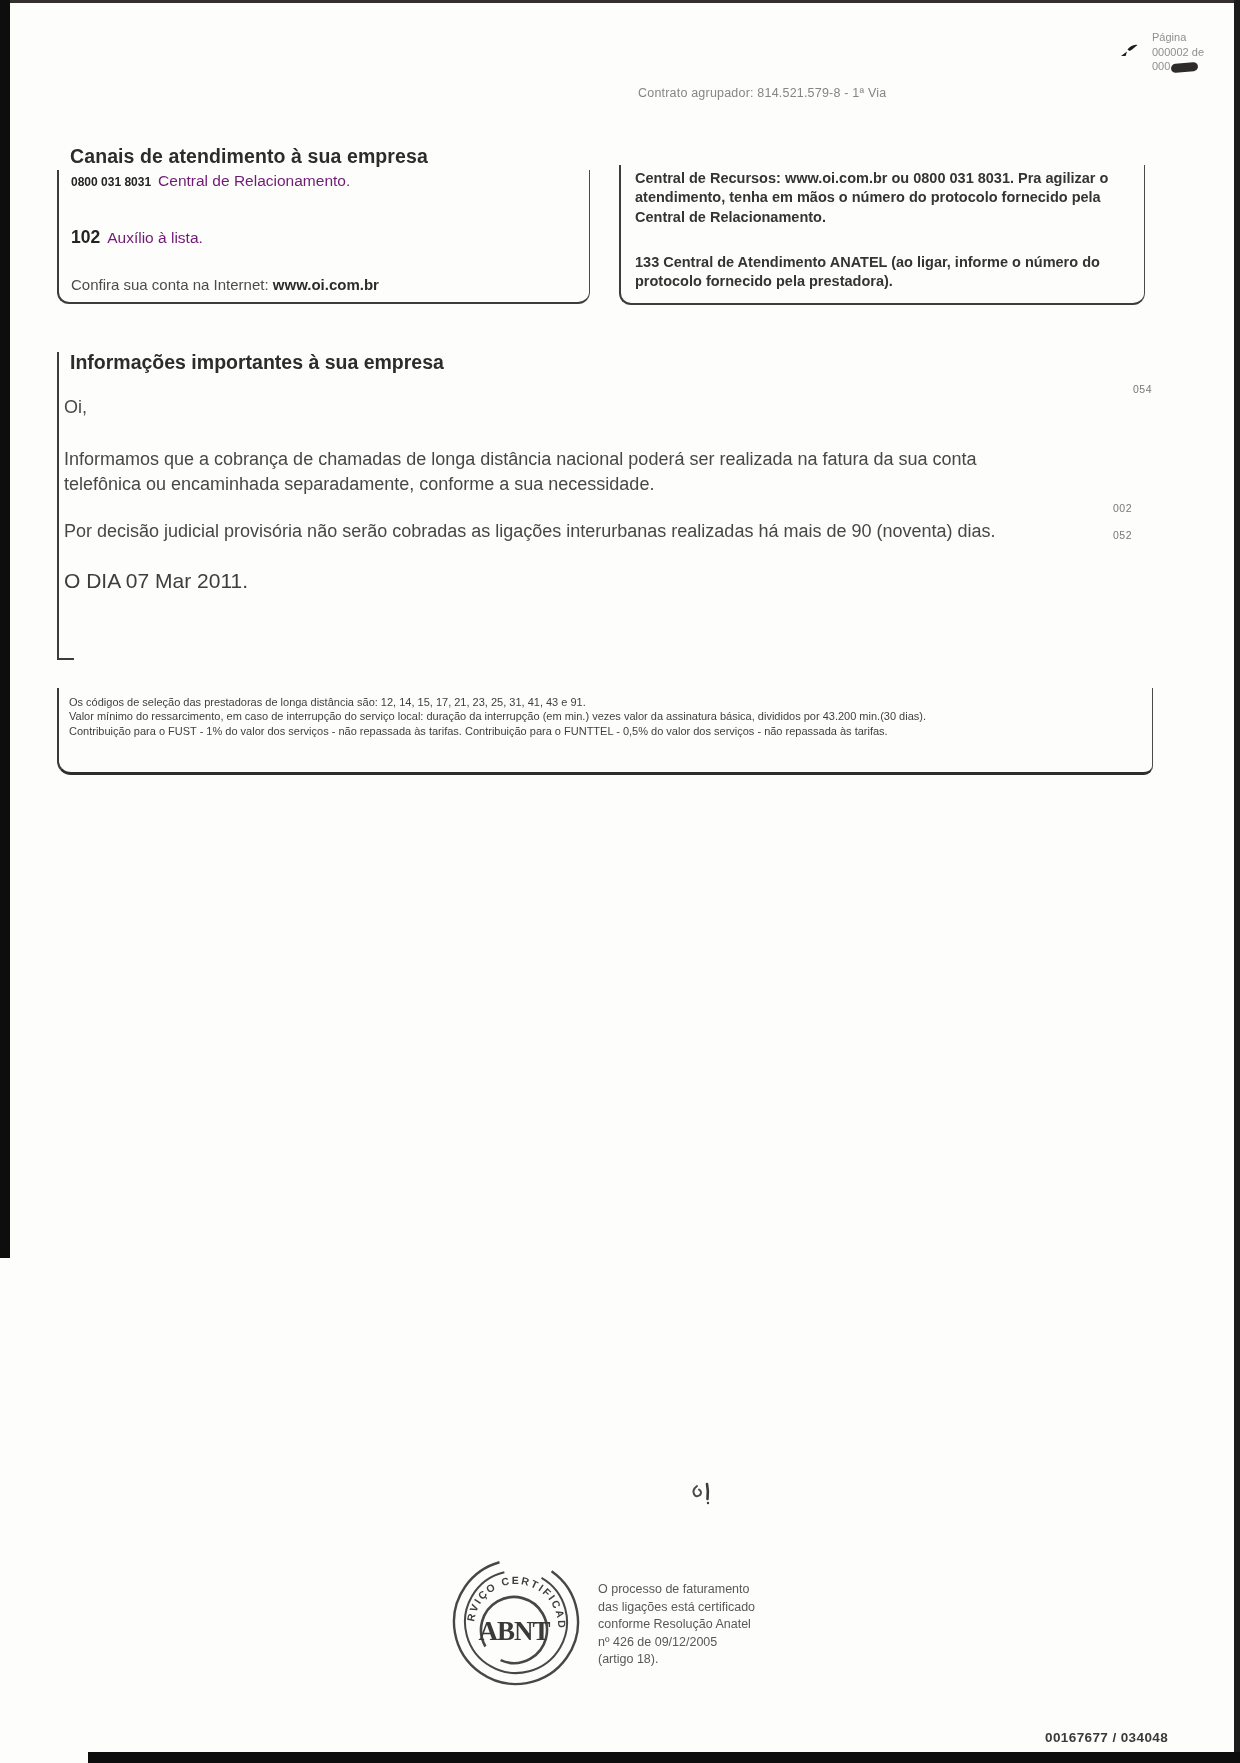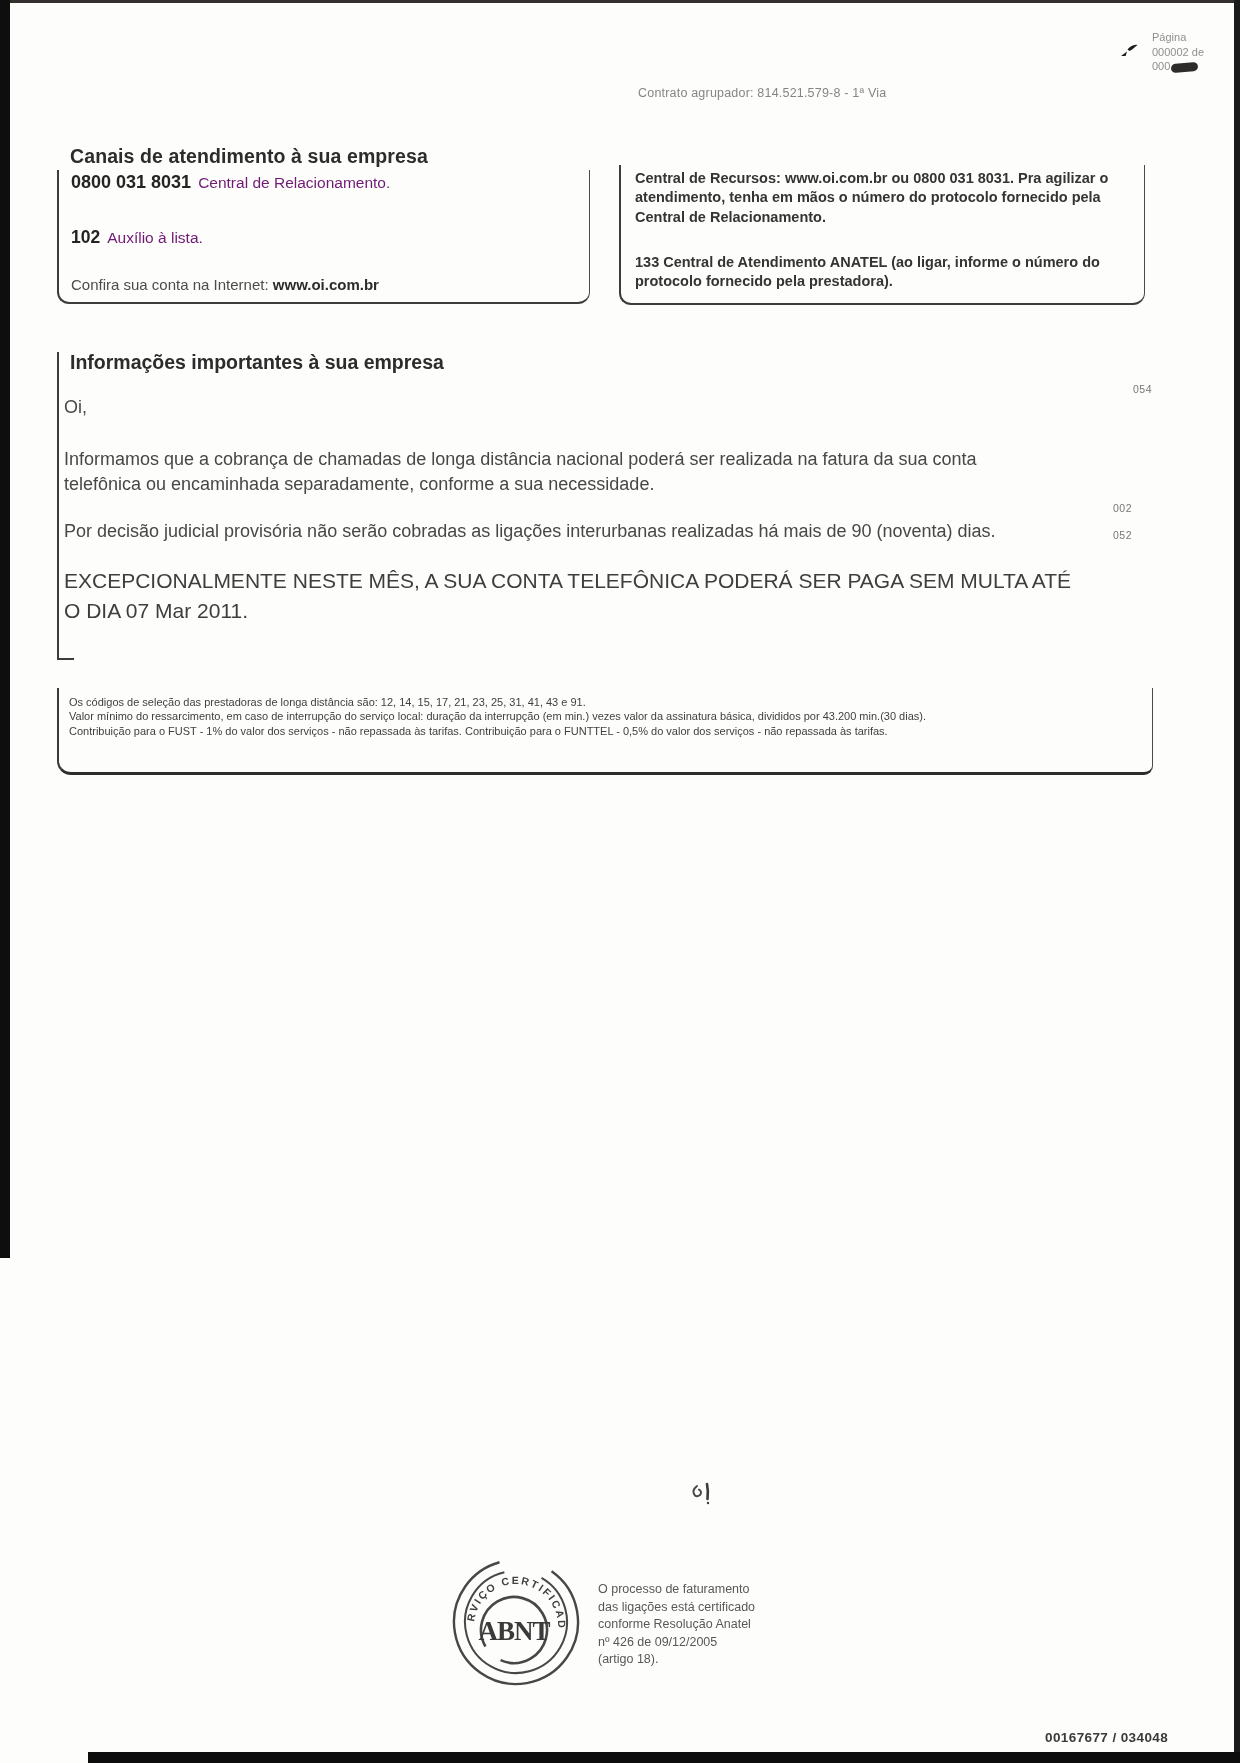--- a/index.html
+++ b/index.html
@@ -23,21 +23,21 @@
   .pen-mark{left:1120px;top:42px;}
 
   .contrato{left:638px;top:86px;width:300px;font-size:12.5px;color:#858585;letter-spacing:.2px;}
 
   
   .channels-title{left:70px;top:145px;font-size:19.5px;font-weight:bold;color:#2c2c2c;letter-spacing:.1px;}
   .channels-box{left:57px;top:170px;width:530px;height:132px;
     border-left:2px solid #3c3c3c;border-bottom:2px solid #3c3c3c;border-right:1.5px solid #4a4a4a;
     border-radius:0 0 12px 12px;}
   .channels-row{position:absolute;left:12px;white-space:nowrap;}
-  .num-big{font-size:18px;font-weight:bold;color:#242424;}
+  .num-big{font-size:12px;font-weight:bold;color:#242424;}
   .num-med{font-size:17.5px;font-weight:bold;color:#242424;}
   .row-label{font-size:15.5px;color:#701a75;margin-left:7px;}
   .internet-line{font-size:15px;color:#4c4c4c;}
   .internet-url{font-weight:bold;color:#2c2c2c;}
 
   
   .resources-box{left:619px;top:165px;width:523px;height:138px;
     border-left:2px solid #3c3c3c;border-bottom:2px solid #3c3c3c;border-right:1.5px solid #4a4a4a;
     border-radius:0 0 12px 12px;}
   .res-p{position:absolute;left:14px;width:482px;font-size:14.5px;font-weight:600;color:#343434;line-height:1.34;}
@@ -110,21 +110,20 @@
     <div class="res-p" style="top:88px;">133 Central de Atendimento ANATEL (ao ligar, informe o número do protocolo fornecido pela prestadora).</div>
   </div>
 
   <div class="abs info-border"></div>
   <div class="abs info-border-stub"></div>
   <div class="abs info-title">Informações importantes à sua empresa</div>
   <div class="abs info-greeting">Oi,</div>
   <div class="abs info-p1">Informamos que a cobrança de chamadas de longa distância nacional poderá ser realizada na fatura da sua conta telefônica ou encaminhada separadamente, conforme a sua necessidade.</div>
   <div class="abs info-p2">Por decisão judicial provisória não serão cobradas as ligações interurbanas realizadas há mais de 90 (noventa) dias.</div>
   <div class="abs info-p3">
-    <div>EXCEPCIONALMENTE NESTE MÊS, A SUA CONTA TELEFÔNICA PODERÁ SER PAGA SEM MULTA ATÉ</div>
     <div>O DIA 07 Mar 2011.</div>
   </div>
   <div class="abs side-code code-1">054</div>
   <div class="abs side-code code-2">002</div>
   <div class="abs side-code code-3">052</div>
 
   <div class="abs footnotes-box">
     <div class="footnotes-text">
       <div>Os códigos de seleção das prestadoras de longa distância são: 12, 14, 15, 17, 21, 23, 25, 31, 41, 43 e 91.</div>
       <div>Valor mínimo do ressarcimento, em caso de interrupção do serviço local: duração da interrupção (em min.) vezes valor da assinatura básica, divididos por 43.200 min.(30 dias).</div>

